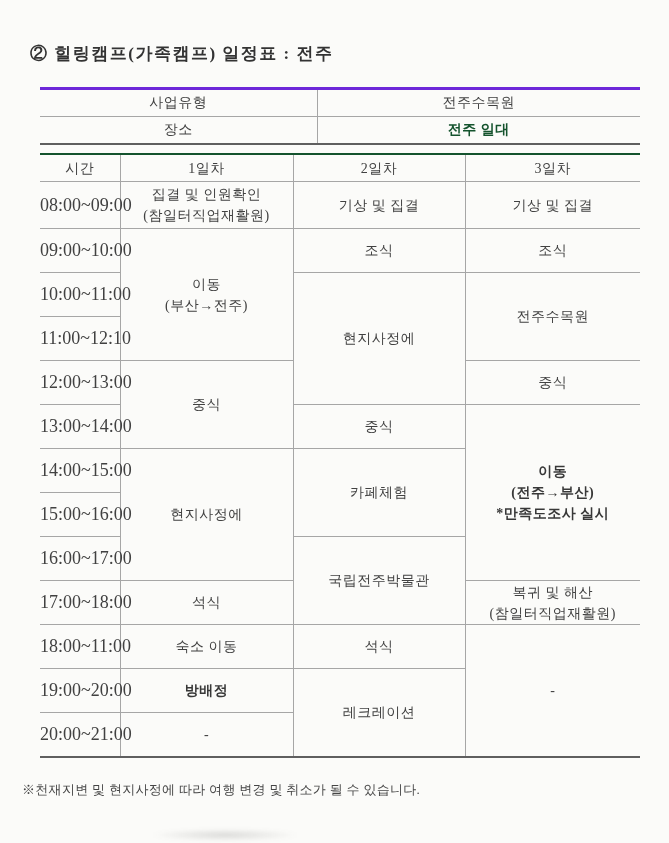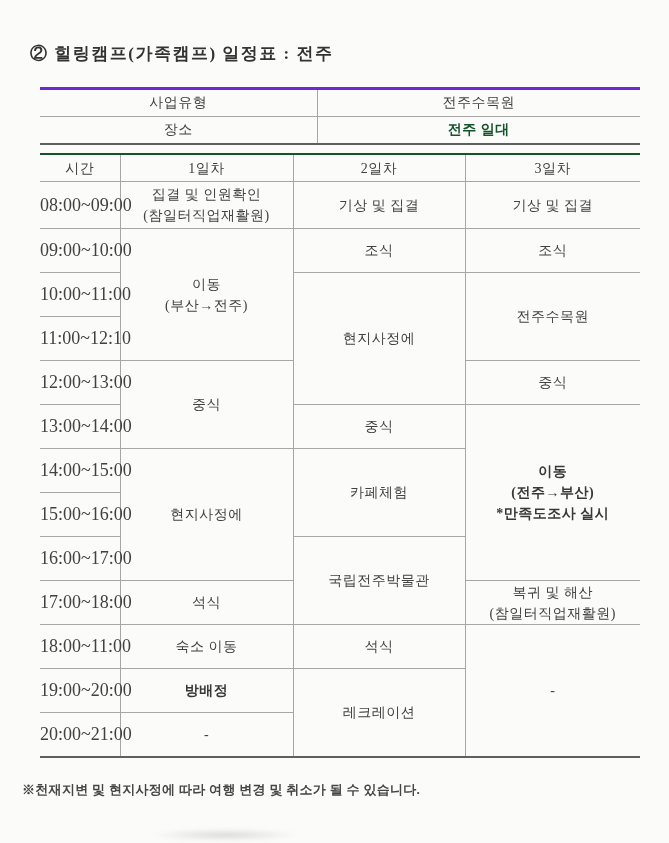--- a/index.html
+++ b/index.html
@@ -67,21 +67,20 @@
   .schedule-table td.b{font-weight:700;color:#383838;}
   .schedule-table th:first-child,
   .schedule-table td:first-child{border-left:none;}
   .schedule-table th:last-child,
   .schedule-table td:last-child{border-right:none;}
   .footnote{
     margin:23px 0 0 22px;
     font-size:13px;
     letter-spacing:0.3px;
     color:#454545;
-    font-weight:bold;
   }
   .scan-smudge{
     position:absolute;
     left:150px;top:829px;width:150px;height:12px;
     background:radial-gradient(ellipse at center, rgba(60,60,60,0.18), rgba(60,60,60,0) 70%);
     filter:blur(2px);
     pointer-events:none;
   }
 </style>
 </head>

